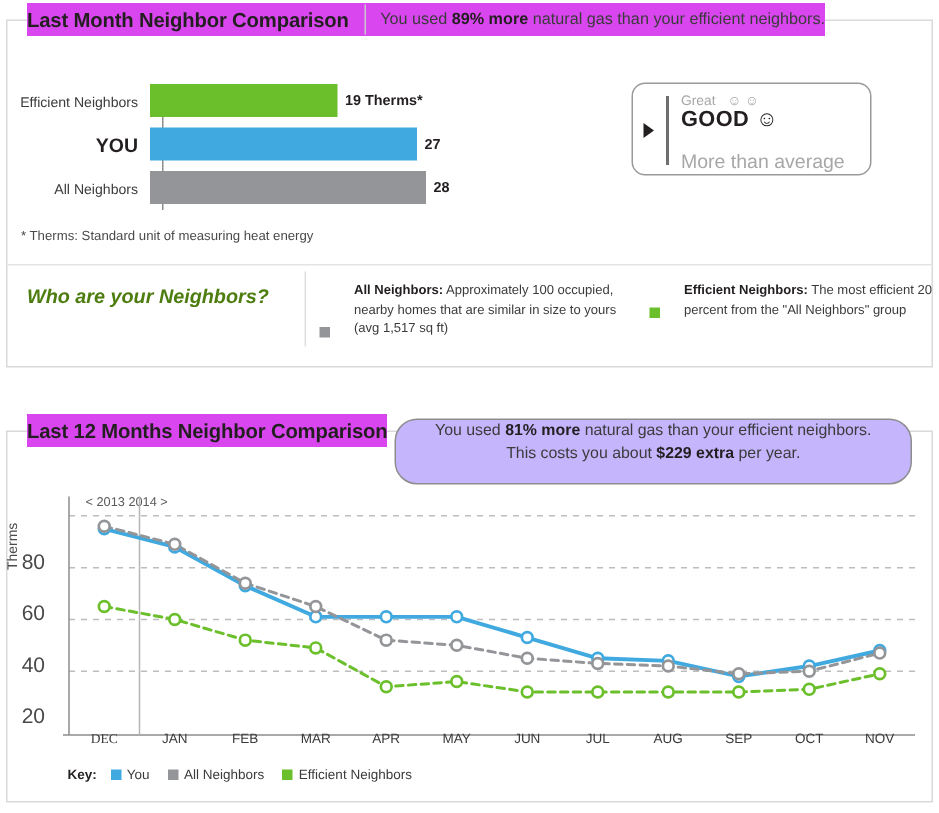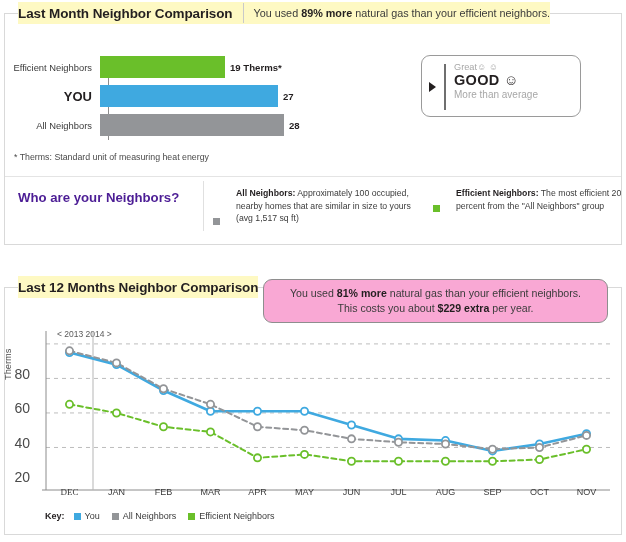--- a/index.html
+++ b/index.html
@@ -9,21 +9,21 @@
     color:#231f20;overflow:hidden;
   }
   .page{position:relative;width:626px;height:542px;}
 
   
   .panel{position:absolute;border:1px solid #d9d9d9;background:#fff;box-sizing:border-box;}
   #panel-top{left:4px;top:13px;width:618px;height:232px;}
   #panel-bottom{left:4px;top:287px;width:618px;height:248px;}
 
   
-  .hdr{position:absolute;left:0;top:0;display:flex;align-items:center;background:#fef9c3;height:22px;}
+  .hdr{position:absolute;left:0;top:0;display:flex;align-items:center;background:#d946ef;height:22px;}
   #hdr-top{left:18px;top:2px;}
   #hdr-bottom{left:18px;top:276px;}
   .hdr-title{font-size:13.5px;font-weight:bold;color:#231f20;white-space:nowrap;letter-spacing:-.1px;}
   .hdr-divider{width:1px;height:20px;background:#c9c9c9;margin:0 10px;}
   .hdr-sub{font-size:10.8px;color:#3b3b3b;white-space:nowrap;}
   .hdr-sub b{color:#231f20;}
 
   
   #barchart{position:absolute;left:12px;top:52px;width:330px;height:100px;}
   .bar-row{position:absolute;left:0;height:22px;display:flex;align-items:center;}
@@ -36,40 +36,40 @@
   .footnote{position:absolute;left:14px;top:152px;font-size:8.8px;color:#4a4a4a;}
 
   
   #howbox-wrap{position:absolute;left:421px;top:55px;width:160px;}
   .howtitle{font-size:9.3px;color:#3b3b3b;text-align:center;margin-bottom:5px;}
   .howbox{position:relative;border:1px solid #9a9a9a;border-radius:9px;height:62px;box-sizing:border-box;}
   .howbox .arrow{position:absolute;left:7px;top:26px;width:0;height:0;
     border-top:5px solid transparent;border-bottom:5px solid transparent;border-left:7px solid #231f20;}
   .howbox .vline{position:absolute;left:22px;top:8px;width:1.5px;height:46px;background:#6f6f6f;}
   .how-inner{position:absolute;left:32px;top:6px;}
-  .how-great{font-size:9.2px;color:#a7a7a7;display:flex;align-items:center;gap:0;}
+  .how-great{font-size:9.2px;color:#a7a7a7;display:flex;align-items:center;gap:8px;}
   .how-good{font-size:14.5px;font-weight:bold;color:#231f20;line-height:17px;letter-spacing:.3px;}
-  .how-note{font-size:10px;color:#a7a7a7;}
+  .how-note{font-size:13px;color:#a7a7a7;margin-top:11px;}
   .sm{font-size:9px;}
 
   
   #neighbors{position:absolute;left:5px;top:176px;width:616px;height:60px;border-top:1px solid #e4e4e4;}
-  #neighbors-q{position:absolute;left:13px;top:13px;font-size:13.2px;font-weight:bold;color:#4c1d95;}
+  #neighbors-q{position:absolute;left:13px;top:13px;font-size:13.2px;font-weight:bold;color:#4d7c0f;font-style:italic;}
   .nb-divider{position:absolute;left:198px;top:4px;width:1px;height:50px;background:#e0e0e0;}
   .nb-col{position:absolute;top:10px;display:flex;gap:16px;align-items:flex-end;}
   #nb-col-all{left:208px;width:215px;}
   #nb-col-eff{left:428px;width:195px;}
   .nb-swatch{width:7px;height:7px;margin-top:3px;flex:none;}
   .nb-text{font-size:8.7px;line-height:12.5px;color:#3b3b3b;}
   .nb-text b{color:#231f20;}
 
   
   #callout{position:absolute;left:263px;top:279px;width:343px;height:42px;
-    border:1px solid #8e8e8e;border-radius:9px;background:#f9a8d4;
-    display:flex;flex-direction:column;align-items:center;justify-content:center;}
+    border:1px solid #8e8e8e;border-radius:15px;background:#c4b5fd;
+    display:flex;flex-direction:column;align-items:center;}
   .co-line{font-size:10.6px;color:#3b3b3b;line-height:15px;white-space:nowrap;}
   .co-line b{color:#231f20;}
 
   
   #linechart{position:absolute;left:8px;top:325px;width:610px;height:200px;}
   #ylabel{position:absolute;left:3px;top:380px;font-size:9.3px;color:#4a4a4a;
     transform:rotate(-90deg);transform-origin:left top;white-space:nowrap;}
   .ytick{position:absolute;font-size:14px;color:#4a4a4a;width:22px;text-align:right;margin-top:28px;}
   .xtick{position:absolute;font-size:9px;color:#3b3b3b;text-align:center;width:44px;top:487px;}
   #yearlabel{position:absolute;top:329px;font-size:8.5px;color:#5a5a5a;white-space:nowrap;}

